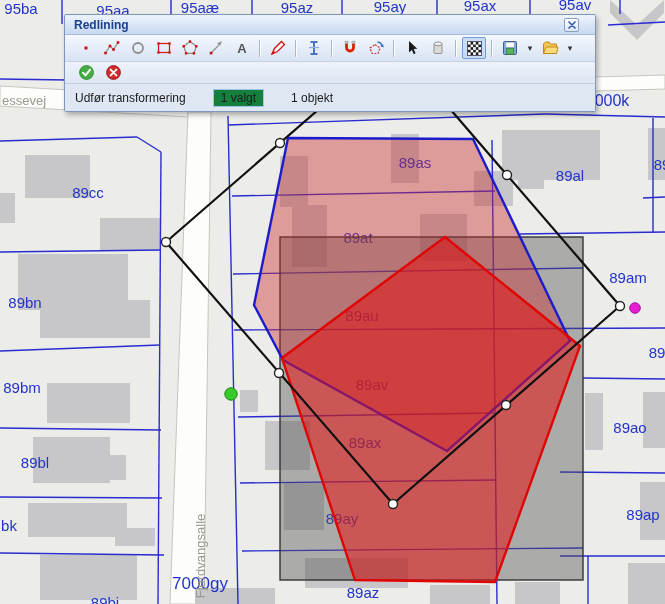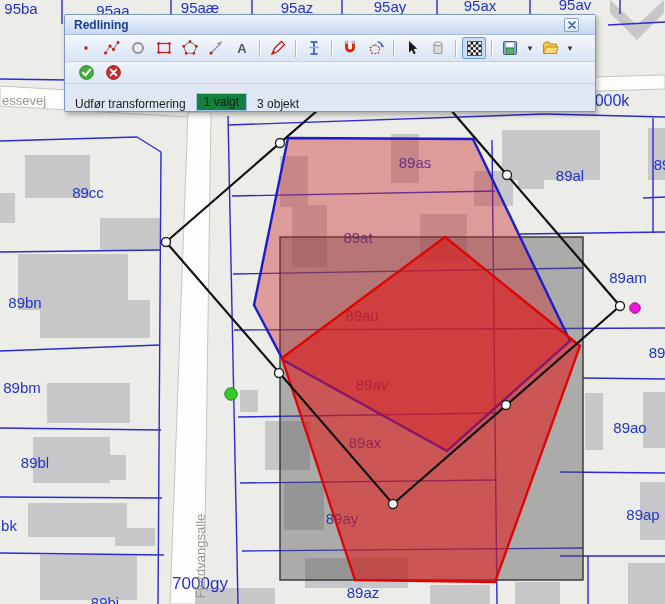--- a/index.html
+++ b/index.html
@@ -32,21 +32,21 @@
   .tsep{width:1px;height:17px;background:#a9b8ce;border-right:1px solid #fff;margin:0 4px;}
   .aglyph{font-size:13px;font-weight:bold;color:#555;line-height:1;}
   .dd{font-size:9px;color:#333;line-height:1;}
   .checker{display:inline-block;width:13px;height:13px;border:1px solid #556;
     background-image:repeating-conic-gradient(#1b1b1b 0% 25%, #ffffff 0% 50%);
     background-size:5.2px 5.2px;}
   .actionrow{height:21px;display:flex;align-items:center;gap:9px;padding:0 0 0 12px;
     background:linear-gradient(#eef3fb,#dde6f3);border-bottom:1px solid #c3cfe2;}
   .iconbtn{width:18px;height:18px;display:flex;align-items:center;justify-content:center;
     background:transparent;border:none;padding:0;}
-  .statusbar{height:27px;display:flex;align-items:flex-end;gap:10px;padding:0 10px;
+  .statusbar{height:27px;display:flex;align-items:center;gap:27px;padding:0 10px;
     background:#dfe7f3;font-size:12px;color:#1a1a1a;}
   .valbox{border:1px solid #9ec2e8;background:#15803d;padding:1px 7px;}
 </style>
 </head>
 <body>
 
 <div id="stage">
 
 <svg id="map" width="665" height="604" viewBox="0 0 665 604">
   <rect x="0" y="0" width="665" height="604" fill="#ecece8"></rect>
@@ -316,17 +316,17 @@
       <svg width="17" height="17" viewBox="0 0 18 18">
         <circle cx="9" cy="9" r="7.3" fill="#cf2b2b" stroke="#9c1b1b"></circle>
         <path d="M6 6 L12 12 M12 6 L6 12" stroke="#ffffff" stroke-width="2.1" stroke-linecap="round"></path>
           </svg>
     </button>
   </div>
 
   <div class="statusbar">
     <span>Udfør transformering</span>
     <span class="valbox">1 valgt</span>
-    <span>3 objekt</span>
+    <span>1 objekt</span>
   </div>
 </div>
 
 </div>
 
 </body></html>

